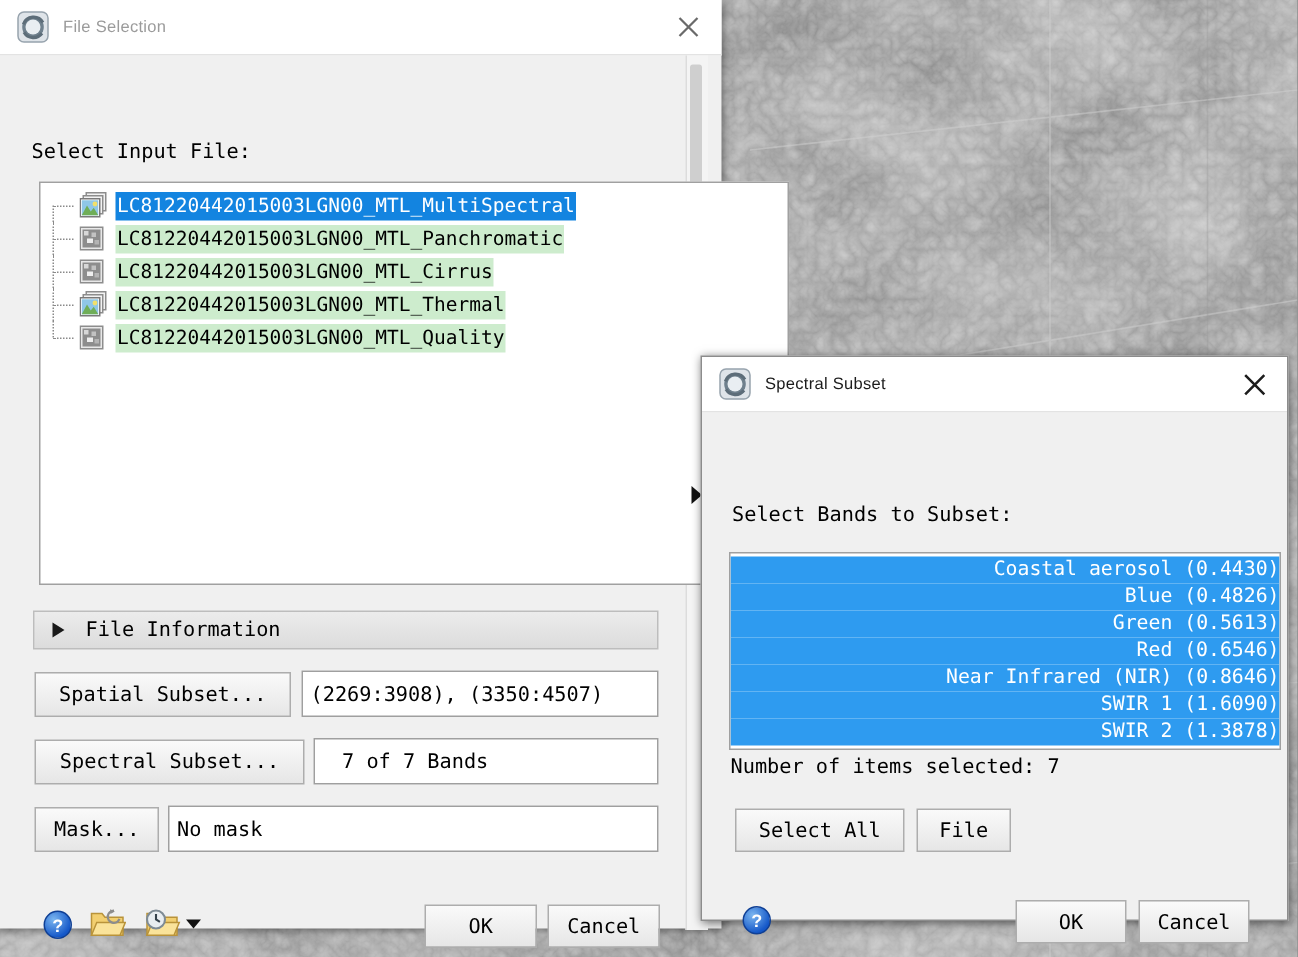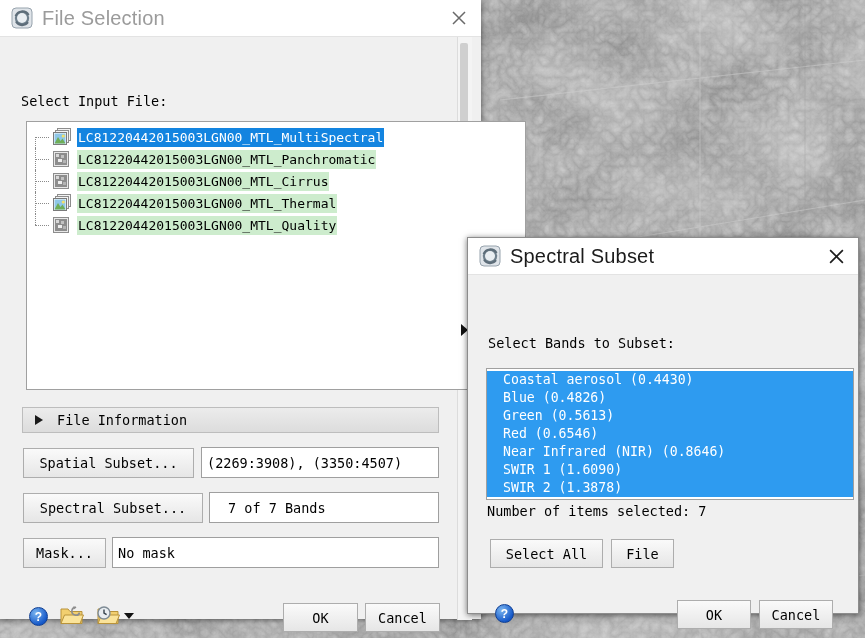--- a/index.html
+++ b/index.html
@@ -8,21 +8,21 @@
     font-family:"Liberation Sans",sans-serif;
     background:#4a4a4a;
   }
   
   #sat-bg{position:absolute;inset:0;width:865px;height:638px;}
 
   .dialog{position:absolute;background:#f0f0f0;box-shadow:0 1px 6px rgba(0,0,0,.55);}
   .titlebar{height:36px;background:#ffffff;display:flex;align-items:center;
             border-bottom:1px solid #e3e3e3;}
   .titlebar .tb-icon{width:22px;height:22px;margin-left:11px;margin-right:9px;flex:none;}
-  .titlebar .tb-text{font-size:20px;letter-spacing:.2px;}
+  .titlebar .tb-text{font-size:11px;letter-spacing:.2px;}
   .tb-inactive .tb-text{color:#9b9b9b;}
   .tb-active .tb-text{color:#1b1b1b;}
   .tb-close{margin-left:auto;width:44px;height:36px;display:flex;align-items:center;
             justify-content:center;}
   .tb-close svg{display:block;}
 
   .body{position:relative;}
 
   .lbl{font-family:"DejaVu Sans Mono","Liberation Mono",monospace;font-size:13.5px;color:#000;}
 
@@ -48,21 +48,21 @@
   .field{background:#ffffff;border:1px solid #9f9f9f;box-sizing:border-box;
          font-family:"DejaVu Sans Mono","Liberation Mono",monospace;font-size:13.5px;color:#000;
          display:flex;align-items:center;padding-left:5px;overflow:hidden;white-space:nowrap;}
 
   .collapser{background:linear-gradient(#ececec,#dcdcdc);border:1px solid #bdbdbd;
              display:flex;align-items:center;box-sizing:border-box;}
   .tri{width:0;height:0;border-left:8px solid #1a1a1a;border-top:5px solid transparent;
        border-bottom:5px solid transparent;margin-left:12px;margin-right:14px;}
 
   .band-row{font-family:"DejaVu Sans Mono","Liberation Mono",monospace;font-size:13.2px;
-            line-height:18px;padding-left:16px;white-space:nowrap;}
+            line-height:18px;padding-left:16px;white-space:nowrap;text-align:right;}
   .band-row.sel{background:#2e9bf0;color:#ffffff;}
 
   .helpdot{width:19px;height:19px;border-radius:50%;
      background:radial-gradient(circle at 34% 30%,#7bb6f0,#1457c8 72%);
      border:1px solid #0f3f94;display:flex;align-items:center;justify-content:center;
      color:#fff;font-size:12px;font-weight:bold;font-family:"Liberation Sans",sans-serif;
      box-sizing:border-box;}
 
   .scroll-track{position:absolute;background:#f4f4f4;border-left:1px solid #dcdcdc;}
   .scroll-thumb{position:absolute;background:#cfcfcf;border-radius:2px;}

